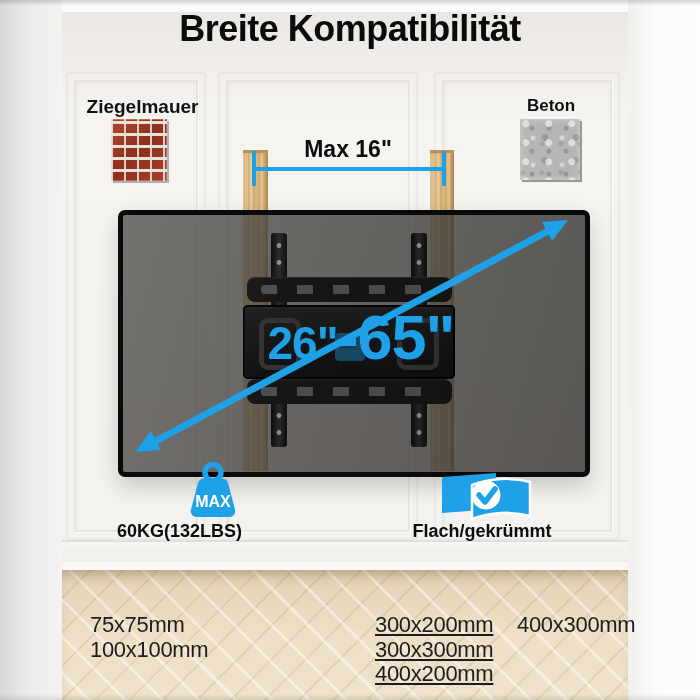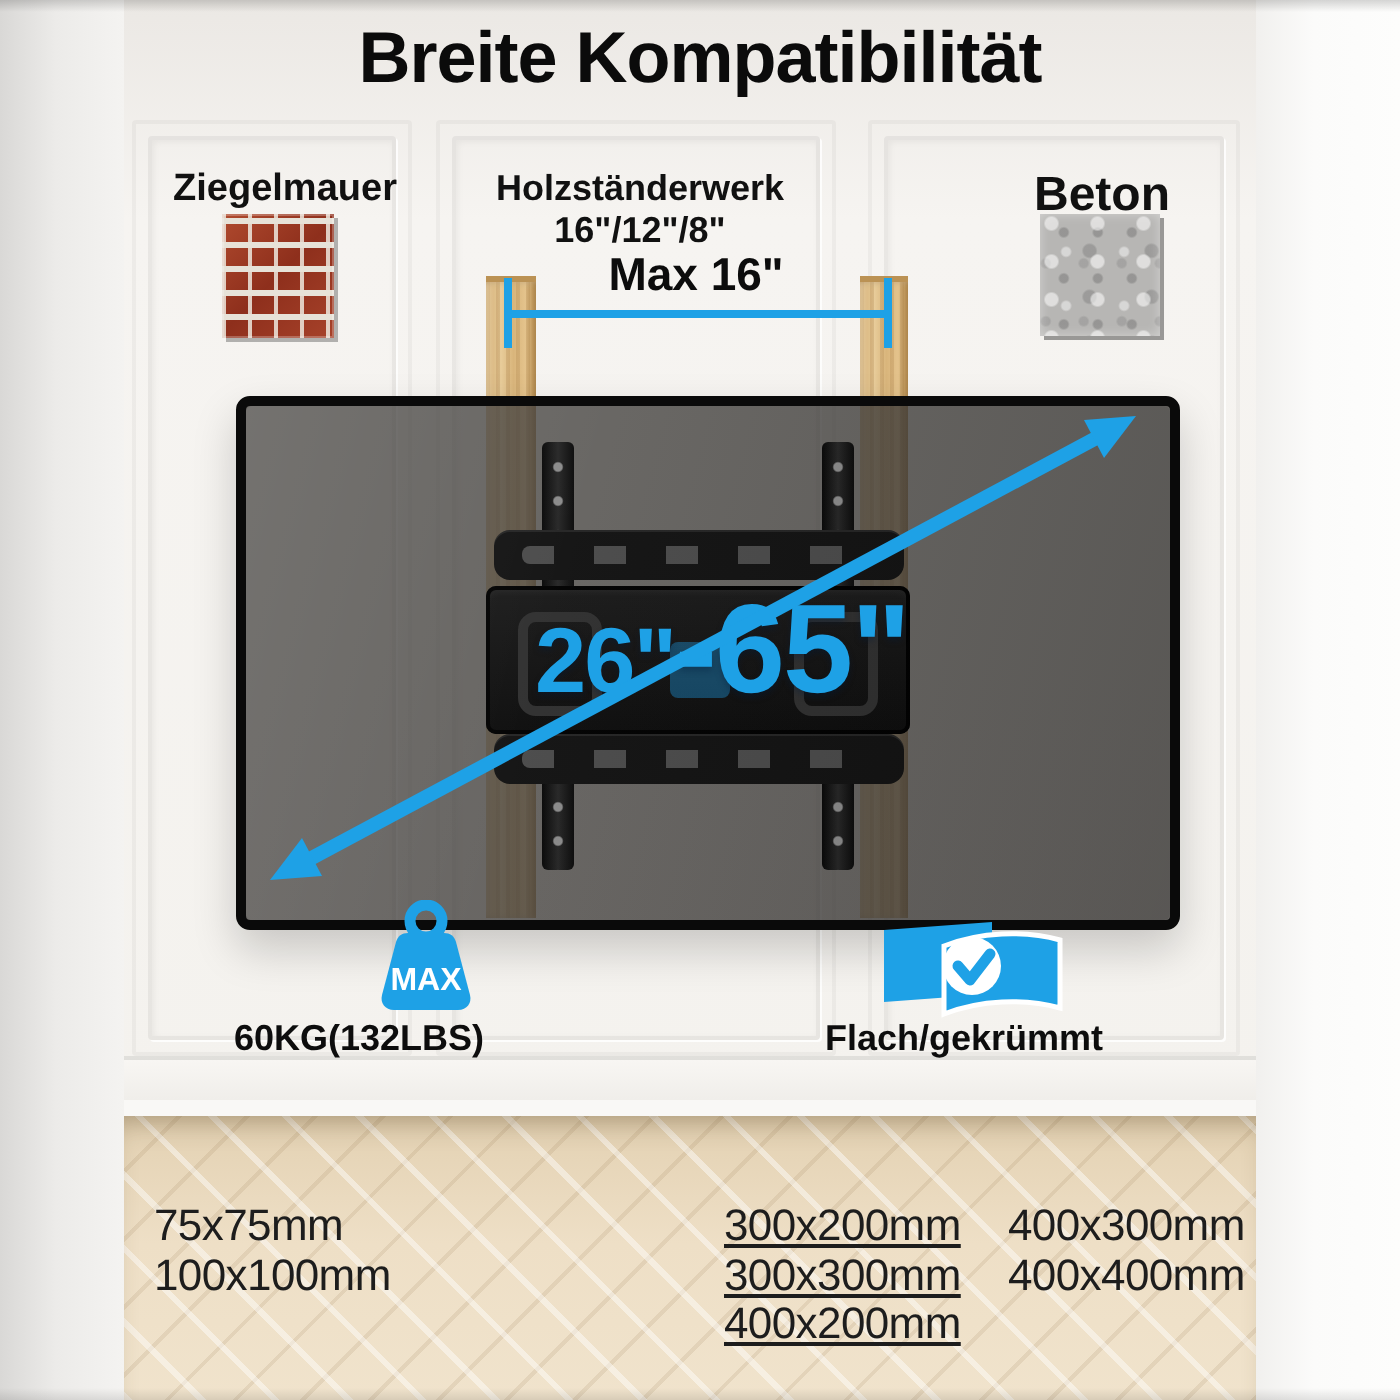--- a/index.html
+++ b/index.html
@@ -12,21 +12,21 @@
   .edge-left{position:absolute;left:0;top:0;width:62px;height:700px;
     background:linear-gradient(90deg,#d9d8d6,#ecebe9 45%,#f4f3f1);z-index:1;}
   .edge-right{position:absolute;left:628px;top:0;width:72px;height:700px;
     background:linear-gradient(90deg,#f1f0ee,#fbfbfa 40%,#fdfdfc);z-index:1;}
   .edge-top{position:absolute;left:0;top:0;right:0;height:6px;
     background:linear-gradient(180deg,rgba(0,0,0,0.16),rgba(0,0,0,0));z-index:9;}
   .edge-bottom{position:absolute;left:0;bottom:0;right:0;height:6px;
     background:linear-gradient(0deg,rgba(0,0,0,0.10),rgba(0,0,0,0));z-index:9;}
 
   
-  .room{position:absolute;left:62px;top:0;width:566px;height:622px;z-index:2;}
+  .room{position:absolute;left:62px;top:12px;width:566px;height:622px;z-index:2;}
   .wall{position:absolute;left:0;top:0;width:566px;height:558px;
     background:linear-gradient(180deg,#ebe8e4 0,#f6f4f1 110px,#f4f2ee 100%);}
   .panel{position:absolute;top:60px;height:468px;border-radius:2px;
     box-shadow:inset 0 0 0 2px rgba(0,0,0,0.035);}
   .panel::before{content:"";position:absolute;inset:8px;border:2px solid rgba(0,0,0,0.05);
     border-radius:2px;box-shadow:1px 1px 0 rgba(255,255,255,0.8), inset 1px 1px 3px rgba(0,0,0,0.05);}
   .panel-left{left:4px;width:140px;}
   .panel-center{left:156px;width:200px;}
   .panel-right{left:372px;width:186px;}
   .chair-rail{position:absolute;left:0;right:0;top:528px;height:22px;
@@ -42,21 +42,21 @@
       linear-gradient(180deg,#e3d1b2,#eedfc6 45%,#f0e3cc);
     box-shadow:inset 0 10px 14px -8px rgba(90,70,40,0.45);}
 
   
   .title{position:absolute;top:8px;left:0;right:0;text-align:center;
     font-size:36px;font-weight:800;letter-spacing:-0.5px;color:#0b0b0b;z-index:8;}
   .wt-label{position:absolute;font-weight:700;color:#111;text-align:center;z-index:4;}
   .label-brick{left:8px;top:84px;width:145px;font-size:19px;}
   .label-studs{left:160px;top:84px;width:196px;font-size:18px;line-height:21px;}
   .label-studs .sub{font-size:18px;font-weight:700;}
-  .label-beton{left:429px;top:84px;width:120px;font-size:24px;}
+  .label-beton{left:429px;top:84px;width:120px;font-size:17px;}
   .max16{position:absolute;left:190px;top:124px;width:192px;text-align:center;
     font-size:23px;font-weight:800;color:#0c0c0c;z-index:4;}
 
   
   .brick{position:absolute;left:49px;top:107px;width:56px;height:62px;z-index:4;
     background-color:#9e3a26;
     background-image:
       repeating-linear-gradient(0deg,rgba(0,0,0,0) 0 9px,#e7e2d8 9px 12px),
       repeating-linear-gradient(90deg,rgba(238,232,222,0.85) 0 2px,rgba(238,232,222,0) 2px 13px),
       linear-gradient(135deg,#b04a2e 0%,#8e2f1c 50%,#a7422a 100%);
@@ -125,21 +125,21 @@
     font-size:18px;font-weight:800;color:#0d0d0d;z-index:4;}
   .flach-svg{position:absolute;left:376px;top:457px;z-index:4;}
   .flach-label{position:absolute;left:318px;top:509px;width:204px;text-align:center;
     font-size:18px;font-weight:800;color:#0d0d0d;z-index:4;}
 
   
   .vesa-heading{position:absolute;left:0;right:0;top:8px;text-align:center;
     font-size:27px;font-weight:800;color:#101010;}
   .vesa-col{position:absolute;top:43px;font-size:22px;line-height:24.5px;color:#1d1d1d;
     letter-spacing:-0.3px;}
-  .vesa-col div{white-space:nowrap;}
+  .vesa-col div{white-space:nowrap;margin-left:13px;}
   .vcol-1{left:15px;} .vcol-2{left:155px;} .vcol-3{left:300px;text-decoration:underline;} .vcol-4{left:442px;}
 </style>
 <style>.accent-bg{background:#1ea1e6;}
    .accent-fg{color:#1ea1e6;}
    .accent-fill{fill:#1ea1e6;}
    .accent-stroke{stroke:#1ea1e6;}</style></head>
 <body>
 
 <div class="stage">
   <div class="edge-left"></div>
@@ -152,24 +152,20 @@
       <div class="panel panel-left"></div>
       <div class="panel panel-center"></div>
       <div class="panel panel-right"></div>
       <div class="chair-rail"></div>
       <div class="baseboard"></div>
     </div>
 
     <div class="wt-label label-brick">Ziegelmauer</div>
     <div class="brick"></div>
 
-    <div class="wt-label label-studs">
-      <div>Holzständerwerk</div>
-      <div class="sub">16"/12"/8"</div>
-    </div>
 
     <div class="wt-label label-beton">Beton</div>
     <div class="concrete"></div>
 
     <div class="stud stud-left"></div>
     <div class="stud stud-right"></div>
     <div class="max16">Max 16"</div>
     <div class="measure-line accent-bg"></div>
     <div class="measure-cap cap-l accent-bg"></div>
     <div class="measure-cap cap-r accent-bg"></div>
@@ -217,20 +213,19 @@
         <div>75x75mm</div>
         <div>100x100mm</div>
       </div>
       <div class="vesa-col vcol-3">
         <div>300x200mm</div>
         <div>300x300mm</div>
         <div>400x200mm</div>
       </div>
       <div class="vesa-col vcol-4">
         <div>400x300mm</div>
-        <div>400x400mm</div>
       </div>
     </div>
   </div>
 
   <div class="edge-top"></div>
   <div class="edge-bottom"></div>
 </div>
 
 </body></html>

